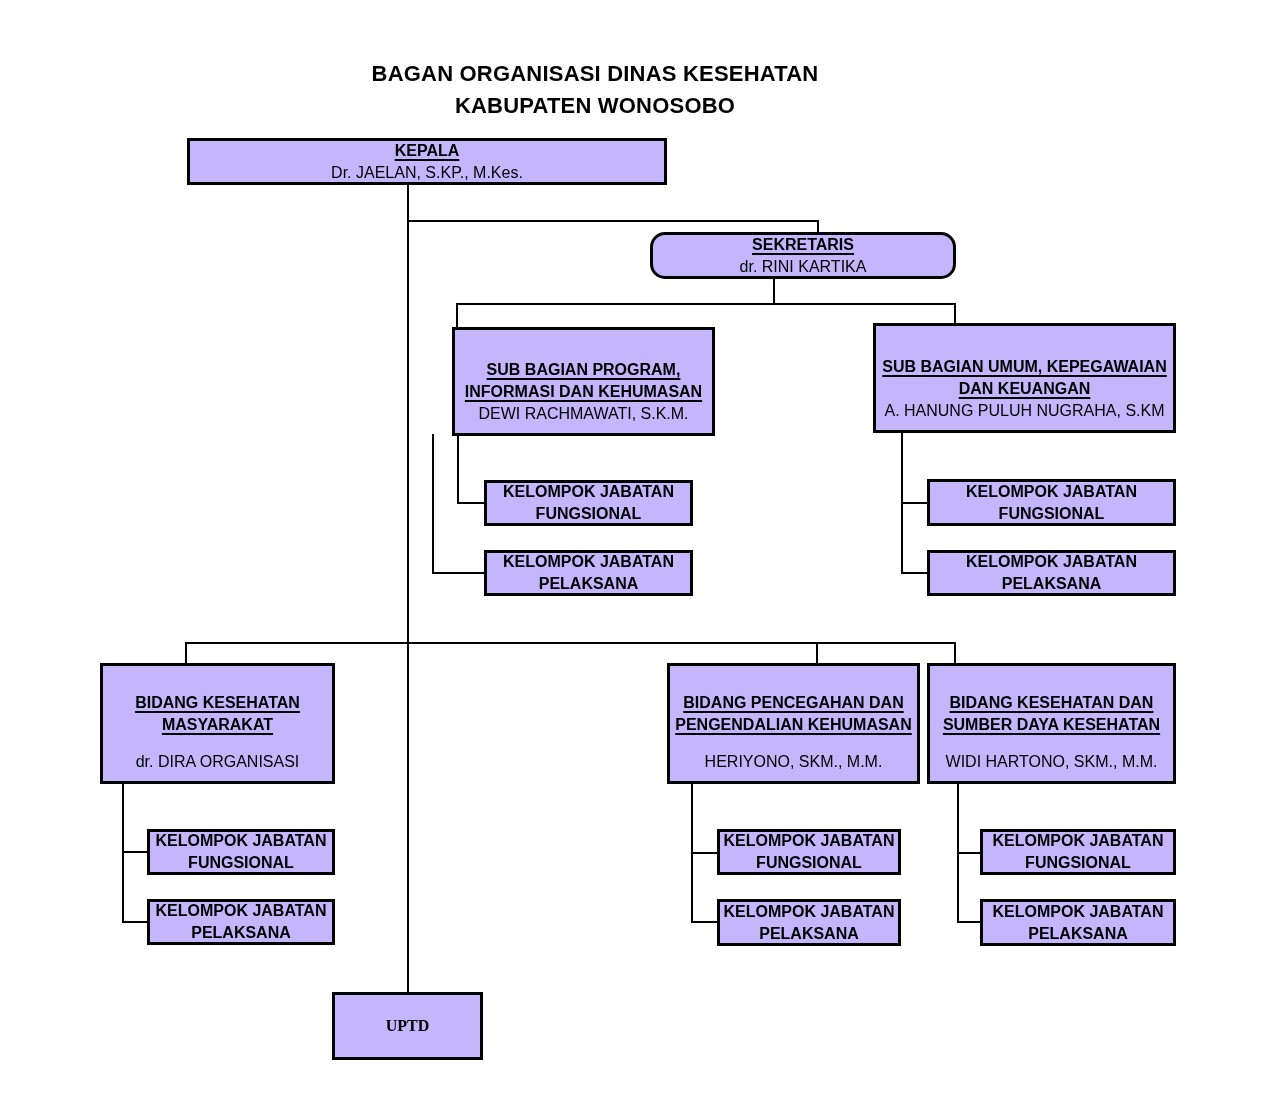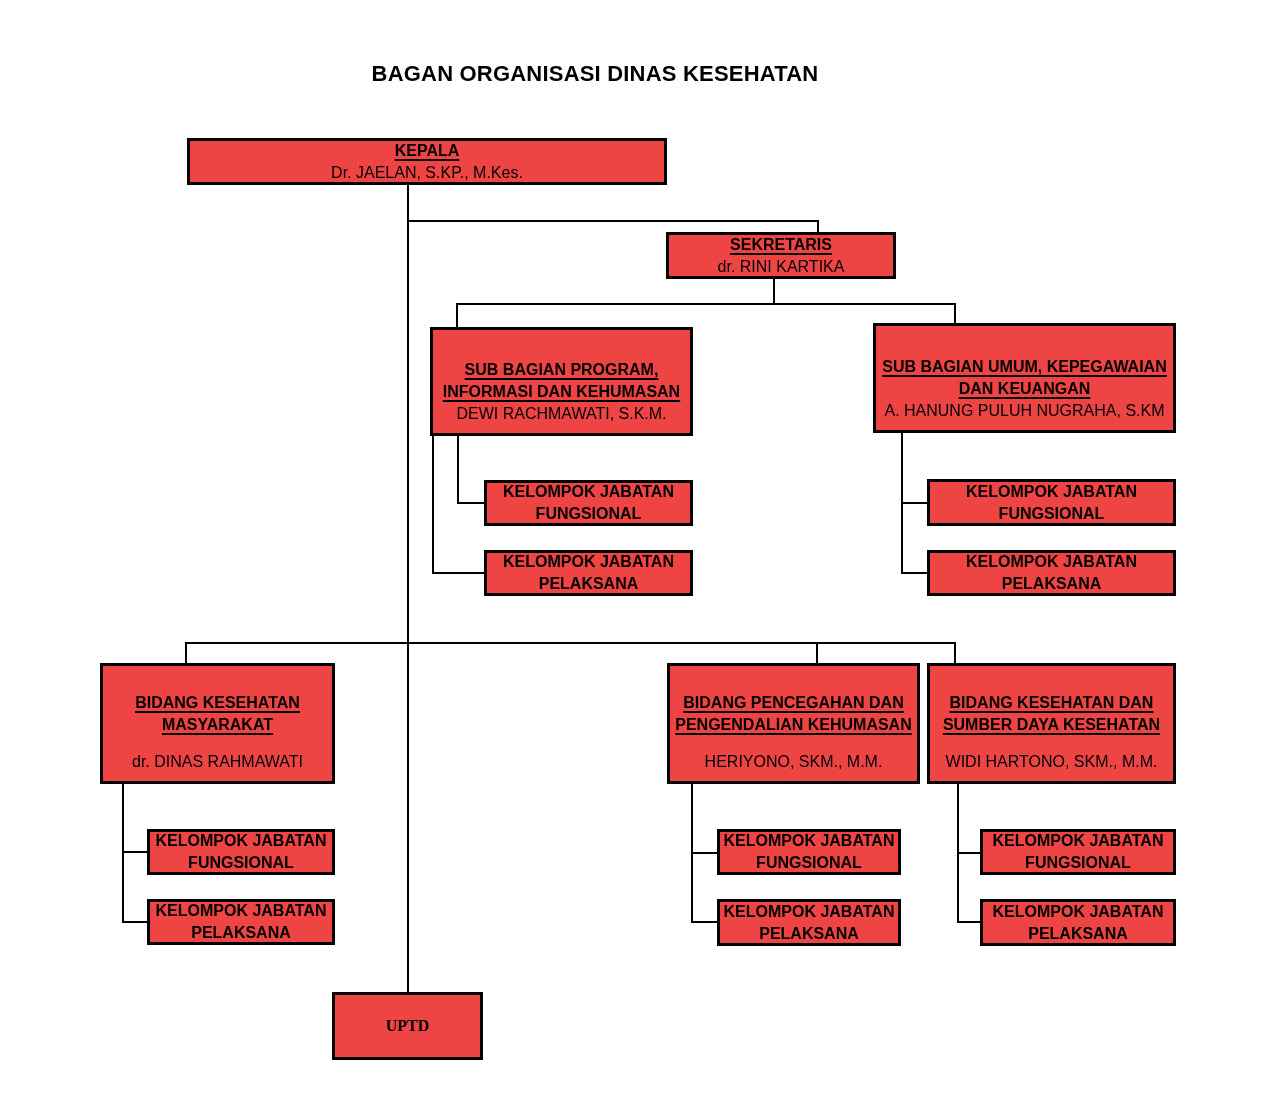--- a/index.html
+++ b/index.html
@@ -22,21 +22,21 @@
     top: 58px;
     width: 500px;
     text-align: center;
     font-size: 22px;
     line-height: 32px;
     font-weight: bold;
     letter-spacing: 0.2px;
   }
   .box {
     position: absolute;
-    background: #ef4444;
+    background: #c4b5fd;
     border: 3px solid #000000;
     box-sizing: border-box;
     display: flex;
     flex-direction: column;
     align-items: center;
     justify-content: center;
     text-align: center;
     font-size: 16px;
     line-height: 22px;
   }
@@ -69,20 +69,21 @@
     background: #000000;
   }
 </style>
 </head>
 <body>
 
 <div id="canvas">
 
   <div class="page-title">
     <div>BAGAN ORGANISASI DINAS KESEHATAN</div>
+    <div>KABUPATEN WONOSOBO</div>
   </div>
 
   <div class="vline" style="left:407px; top:185px; width:2px; height:807px;"></div>
 
   <div class="hline" style="left:407px; top:220px; width:412px; height:2px;"></div>
   <div class="vline" style="left:817px; top:220px; width:2px; height:14px;"></div>
 
   <div class="vline" style="left:773px; top:279px; width:2px; height:26px;"></div>
   <div class="hline" style="left:456px; top:303px; width:500px; height:2px;"></div>
   <div class="vline" style="left:456px; top:303px; width:2px; height:26px;"></div>
@@ -112,26 +113,26 @@
 
   <div class="vline" style="left:957px; top:782px; width:2px; height:141px;"></div>
   <div class="hline" style="left:957px; top:852px; width:25px; height:2px;"></div>
   <div class="hline" style="left:957px; top:921px; width:25px; height:2px;"></div>
 
   <div class="box" style="left:187px; top:138px; width:480px; height:47px;">
     <div class="t">KEPALA</div>
     <div class="n">Dr. JAELAN, S.KP., M.Kes.</div>
   </div>
 
-  <div class="box" style="left:666px; top:232px; width:230px; height:47px;">
+  <div class="box" style="left:650px; top:232px; width:306px; height:47px;border-radius:15px;">
     <div class="t">SEKRETARIS</div>
     <div class="n">dr. RINI KARTIKA</div>
   </div>
 
-  <div class="box box--sub" style="left:430px; top:327px; width:263px; height:109px;">
+  <div class="box box--sub" style="left:452px; top:327px; width:263px; height:109px;">
     <div class="t">SUB BAGIAN PROGRAM,</div>
     <div class="t">INFORMASI DAN KEHUMASAN</div>
     <div class="n">DEWI RACHMAWATI, S.K.M.</div>
   </div>
 
   <div class="box box--sub" style="left:873px; top:323px; width:303px; height:110px;text-align:right;">
     <div class="t">SUB BAGIAN UMUM, KEPEGAWAIAN</div>
     <div class="t">DAN KEUANGAN</div>
     <div class="n">A. HANUNG PULUH NUGRAHA, S.KM</div>
   </div>
@@ -150,21 +151,21 @@
     <div class="b">FUNGSIONAL</div>
   </div>
   <div class="box" style="left:927px; top:550px; width:249px; height:46px;">
     <div class="b">KELOMPOK JABATAN</div>
     <div class="b">PELAKSANA</div>
   </div>
 
   <div class="box box--bidang" style="left:100px; top:663px; width:235px; height:121px;">
     <div class="t">BIDANG KESEHATAN</div>
     <div class="t">MASYARAKAT</div>
-    <div class="n">dr. DINAS RAHMAWATI</div>
+    <div class="n">dr. DIRA ORGANISASI</div>
   </div>
 
   <div class="box box--bidang" style="left:667px; top:663px; width:253px; height:121px;">
     <div class="t">BIDANG PENCEGAHAN DAN</div>
     <div class="t">PENGENDALIAN KEHUMASAN</div>
     <div class="n">HERIYONO, SKM., M.M.</div>
   </div>
 
   <div class="box box--bidang" style="left:927px; top:663px; width:249px; height:121px;">
     <div class="t">BIDANG KESEHATAN DAN</div>

